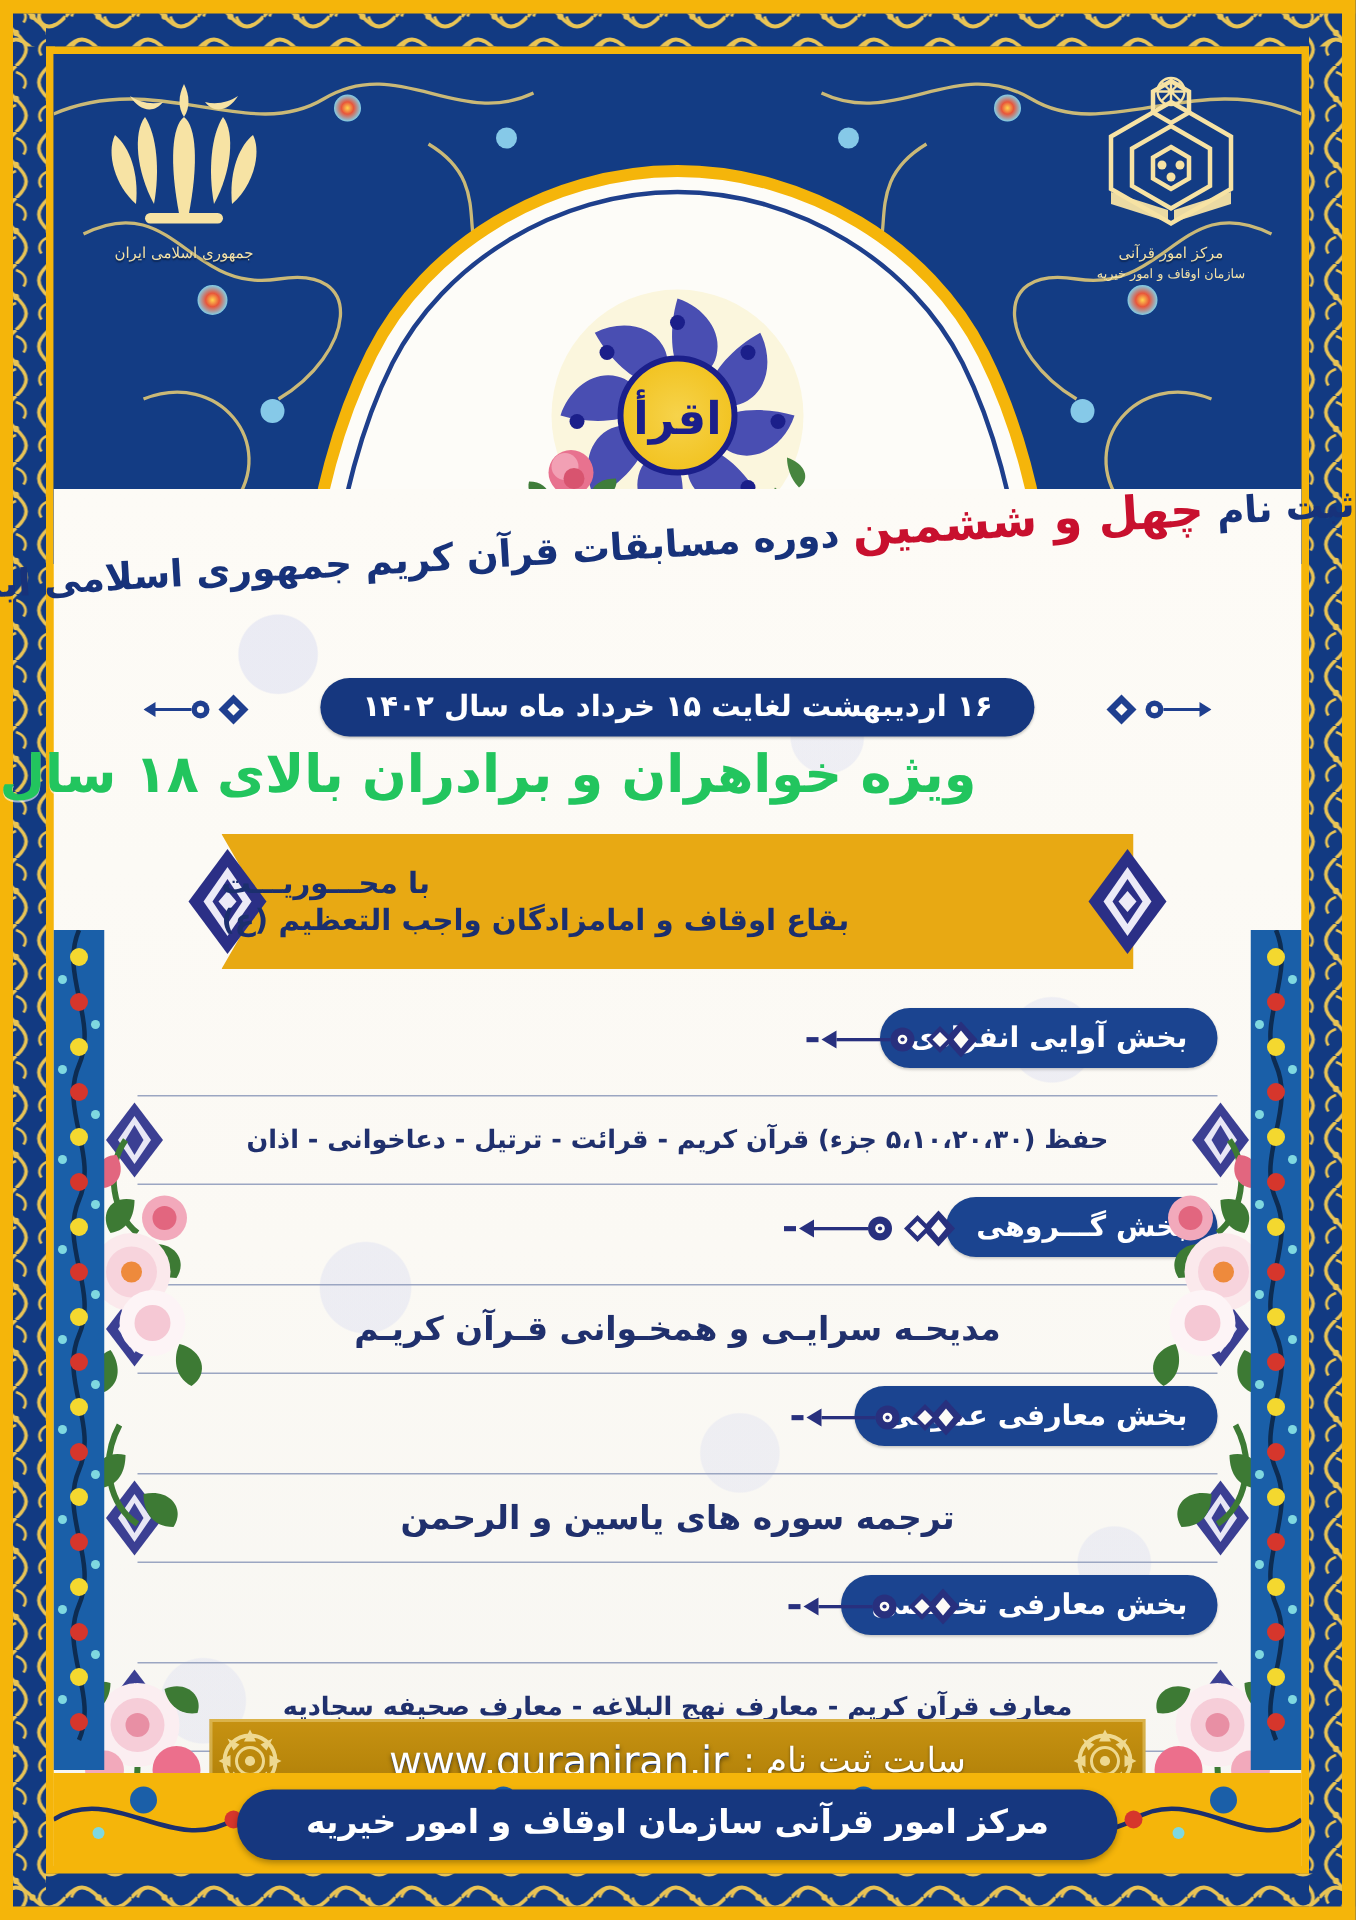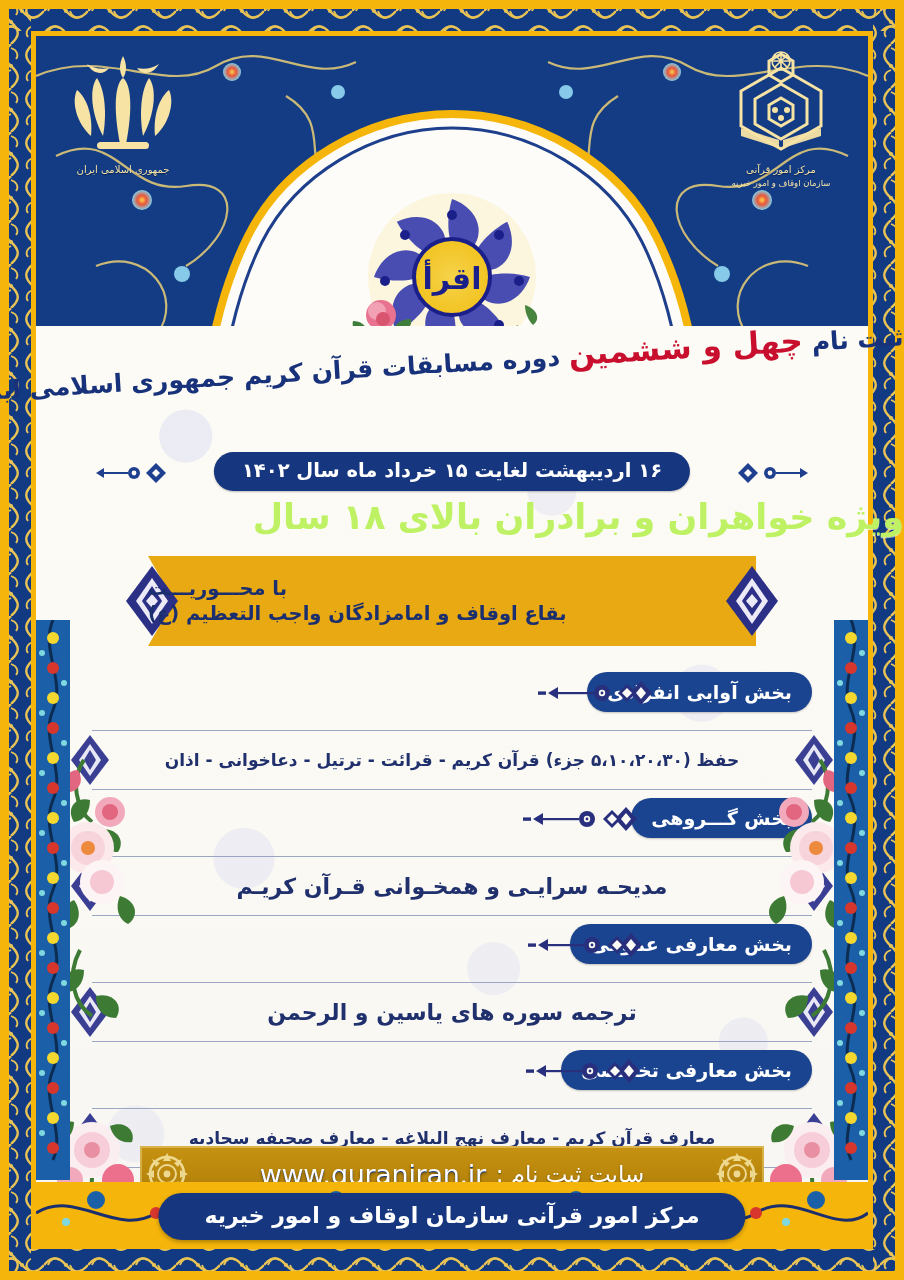--- a/index.html
+++ b/index.html
@@ -74,24 +74,23 @@
     position:absolute;left:50%;transform:translateX(-50%);top:452px;
     background:#16377f;color:#fff;border-radius:22px;
     padding:7px 28px 9px;font-size:19.5px;font-weight:bold;letter-spacing:.4px;
     white-space:nowrap;box-shadow:0 1px 2px rgba(0,0,0,.25);
   }
   .date-orn{position:absolute;top:459px;}
   .date-orn.l{left:96px;}
   .date-orn.r{right:96px;}
 
   .headline-red{
-    position:absolute;left:0;right:0;top:497px;text-align:right;
-    color:#bef264;font-size:35px;font-weight:bold;direction:rtl;white-space:nowrap;
+    position:absolute;left:0;right:0;top:497px;text-align:left;
+    color:#22c55e;font-size:35px;font-weight:bold;direction:rtl;white-space:nowrap;
     text-shadow:0 1px 0 rgba(255,255,255,.6);
-    margin-left:36px;
   }
 
   
   .focus-wrap{position:absolute;left:148px;right:148px;top:556px;height:90px;}
   .focus-bg{position:absolute;inset:0;}
   .focus-text{
     position:absolute;inset:0;display:flex;flex-direction:column;
     align-items:flex-end;justify-content:center;direction:rtl;gap:2px;
     padding-right:14px;
   }

